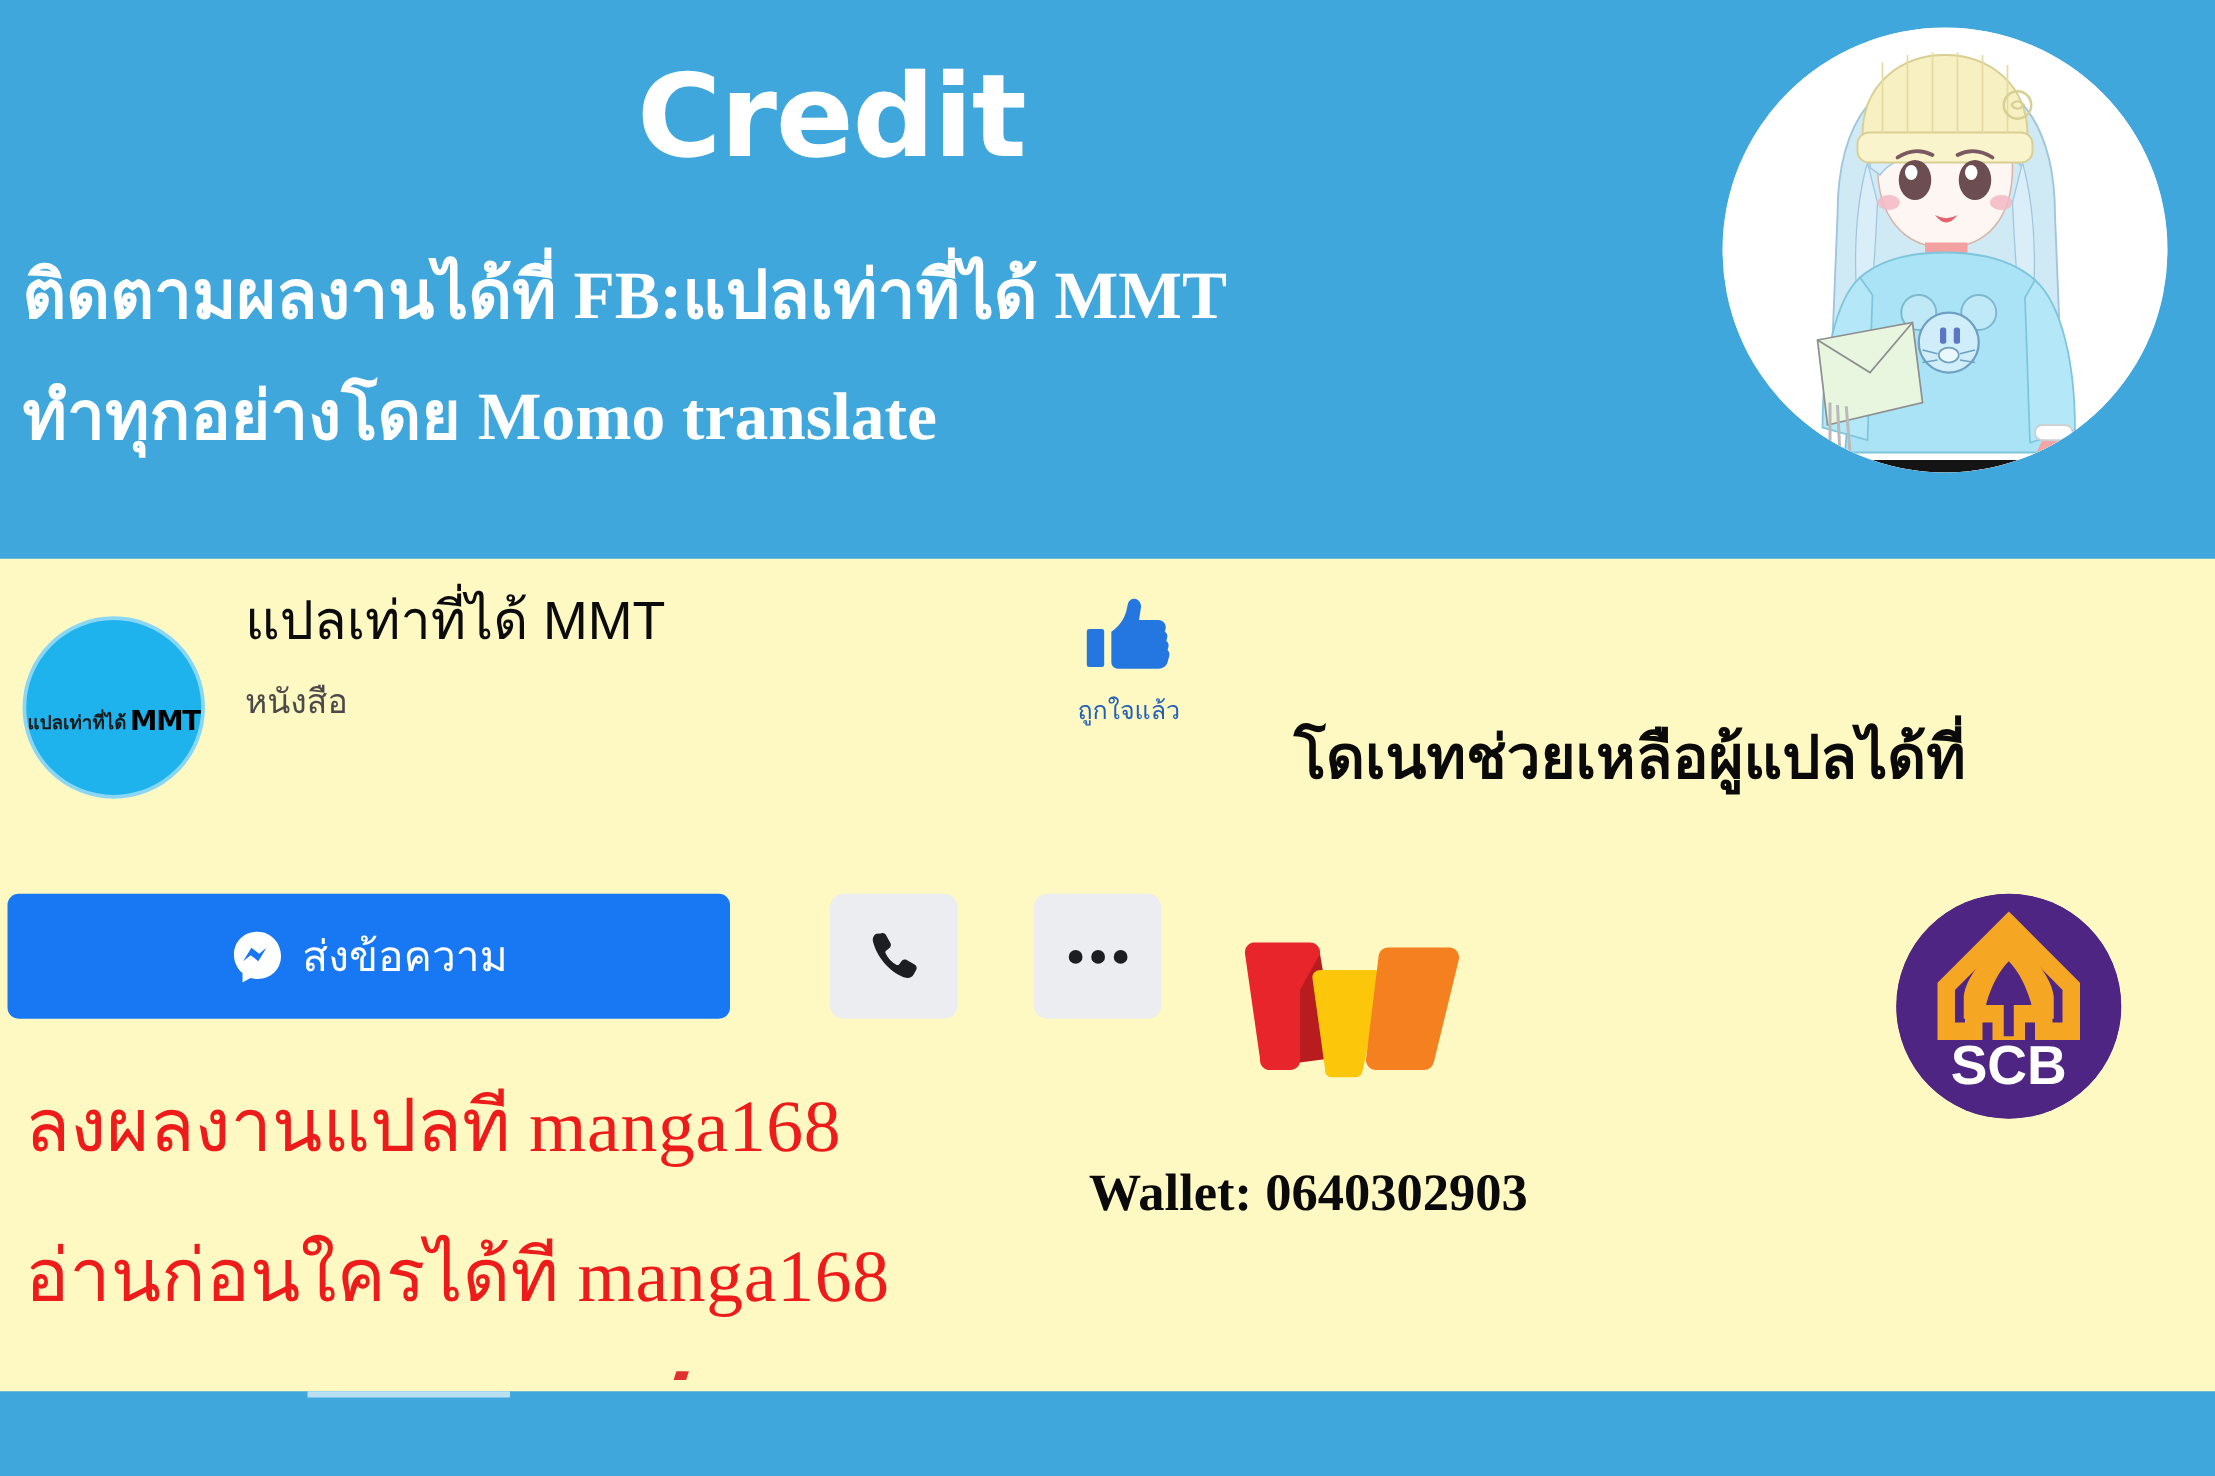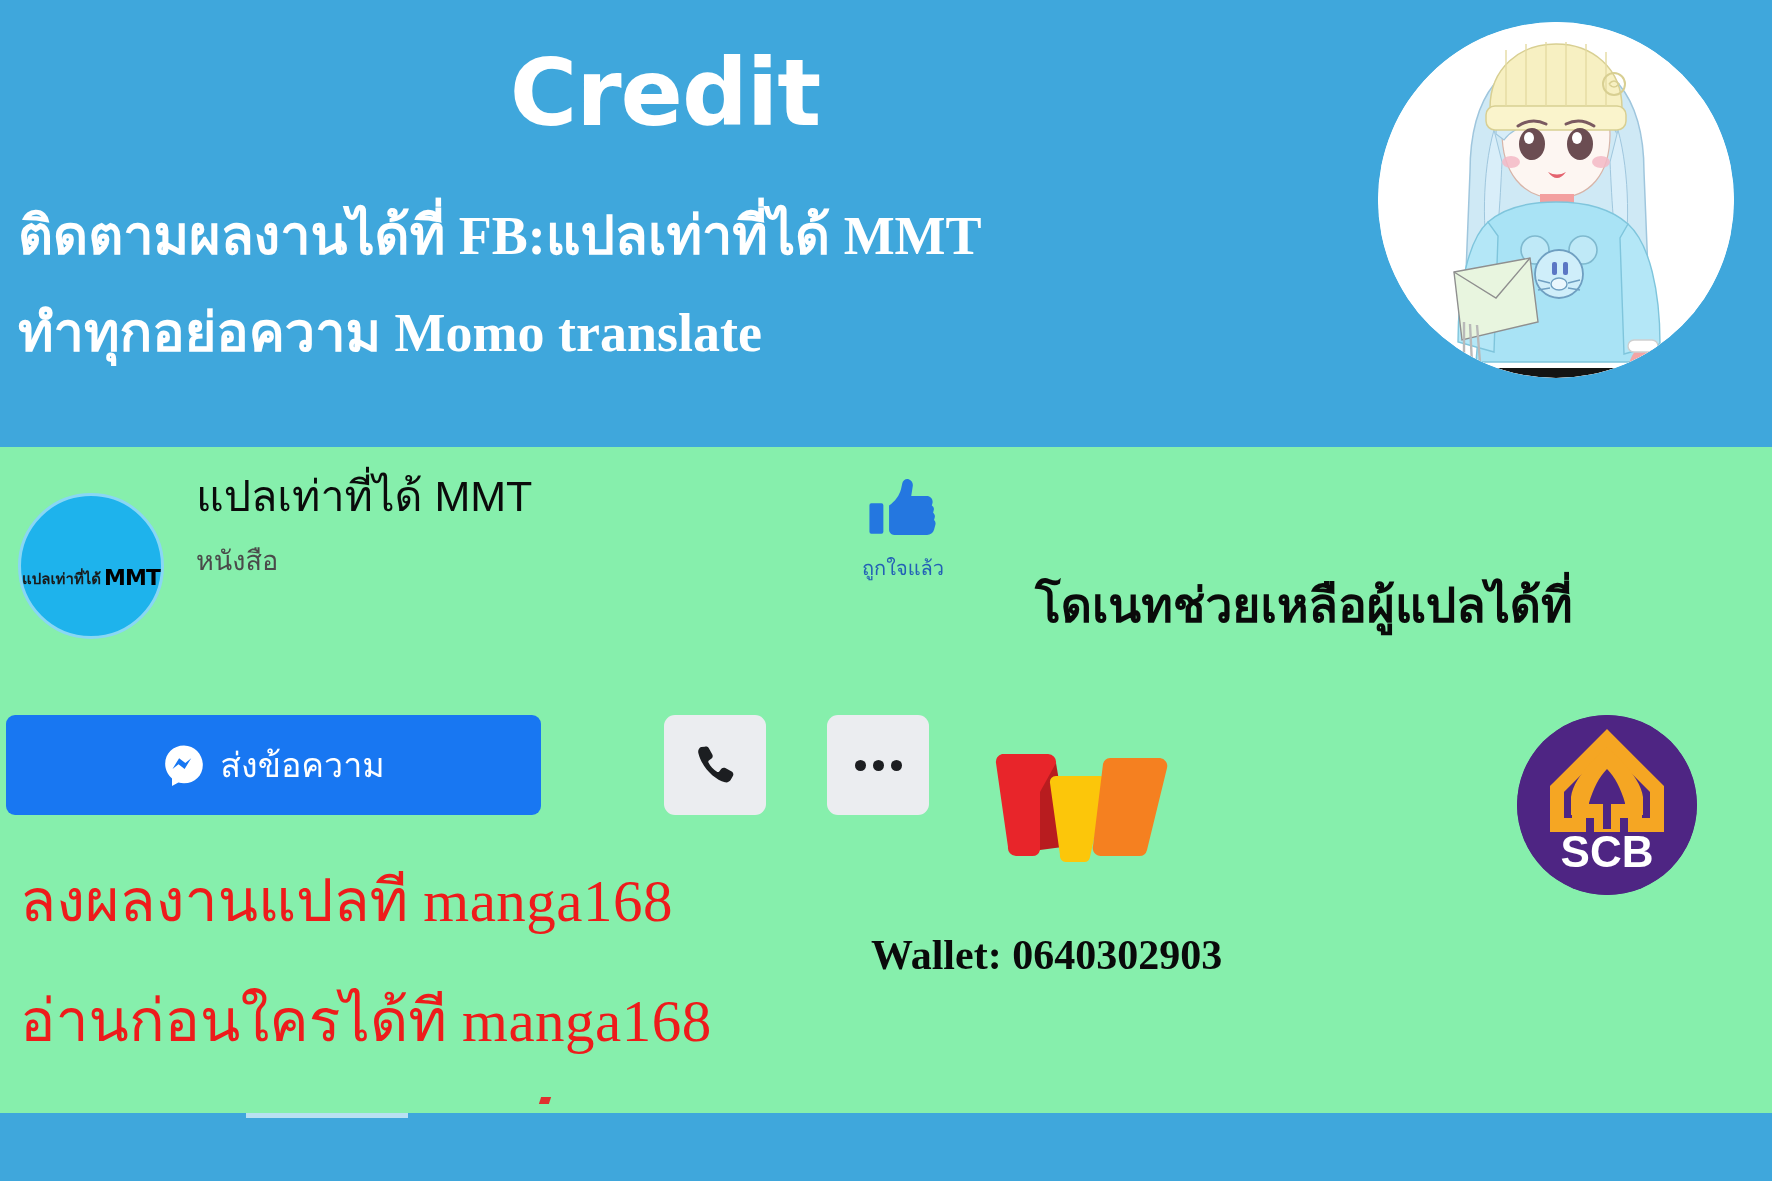--- a/index.html
+++ b/index.html
@@ -7,21 +7,21 @@
     width: 1772px;
     height: 1181px;
     overflow: hidden;
     background: #ffffff;
     font-family: "Liberation Sans", "DejaVu Sans", sans-serif;
   }
   #page {
     position: relative;
     width: 1772px;
     height: 1181px;
-    background: #86efac;
+    background: #fef9c3;
     overflow: hidden;
   }
 
   
   .hero {
     position: absolute;
     left: 0; top: 0;
     width: 1772px;
     height: 447px;
     background: #3fa7dc;
@@ -143,21 +143,21 @@
     font-weight: 700;
     color: #0a0a0a;
     white-space: nowrap;
     font-family: "Liberation Serif", "DejaVu Serif", serif;
   }
 
   
   .btn-message {
     position: absolute;
     left: 6px; top: 715px;
-    width: 535px; height: 100px;
+    width: 578px; height: 100px;
     background: #1877f2;
     border-radius: 9px;
     border: none;
     display: flex;
     align-items: center;
     justify-content: center;
     gap: 14px;
     cursor: pointer;
   }
   .btn-message .msg-label {
@@ -255,21 +255,21 @@
   }
 </style>
 </head>
 <body>
 
 <div id="page">
 
   <div class="hero">
     <div class="hero-title">Credit</div>
     <div class="hero-line l1">ติดตามผลงานได้ที่ FB:แปลเท่าที่ได้ MMT</div>
-    <div class="hero-line l2">ทำทุกอย่อความ Momo translate</div>
+    <div class="hero-line l2">ทำทุกอย่างโดย Momo translate</div>
 
     <div class="hero-avatar">
       <svg viewBox="0 0 356 356" xmlns="http://www.w3.org/2000/svg">
         <defs>
           <clipPath id="circClip">
               <circle cx="178" cy="178" r="178"></circle>
             </clipPath>
         </defs>
         <g clip-path="url(#circClip)">
           <rect x="0" y="0" width="356" height="356" fill="#ffffff"></rect>

